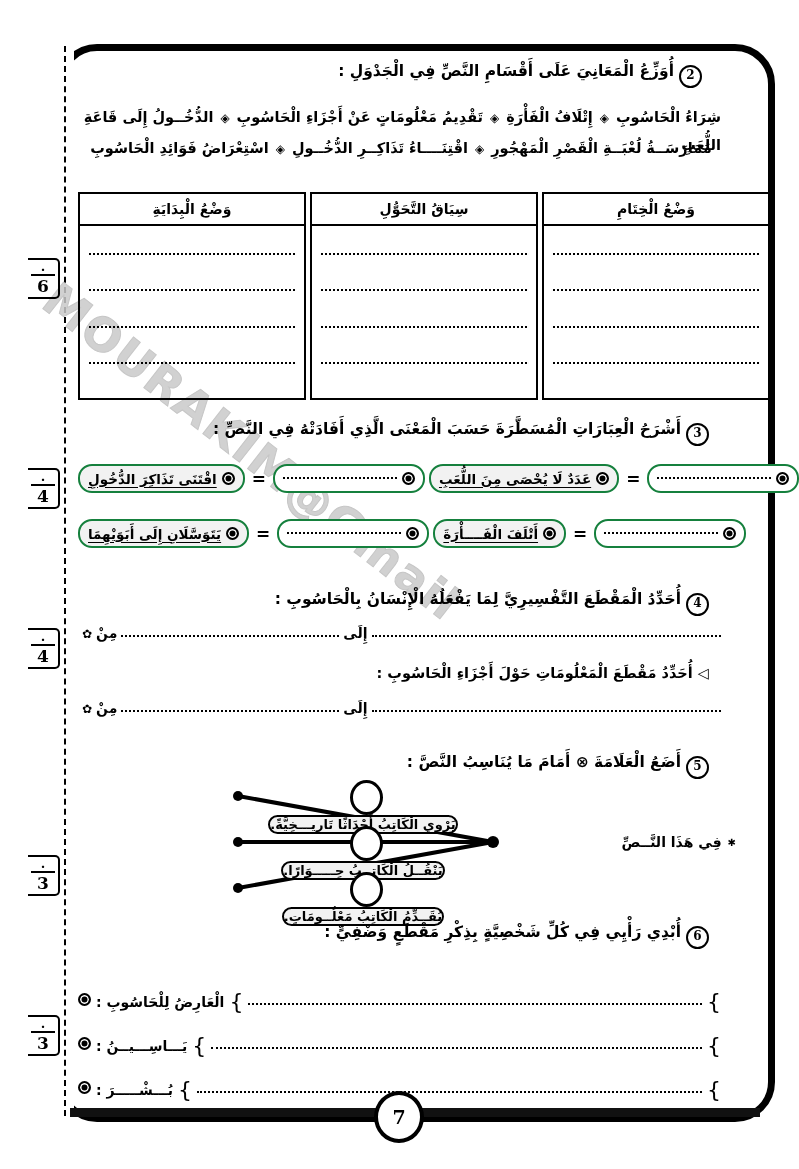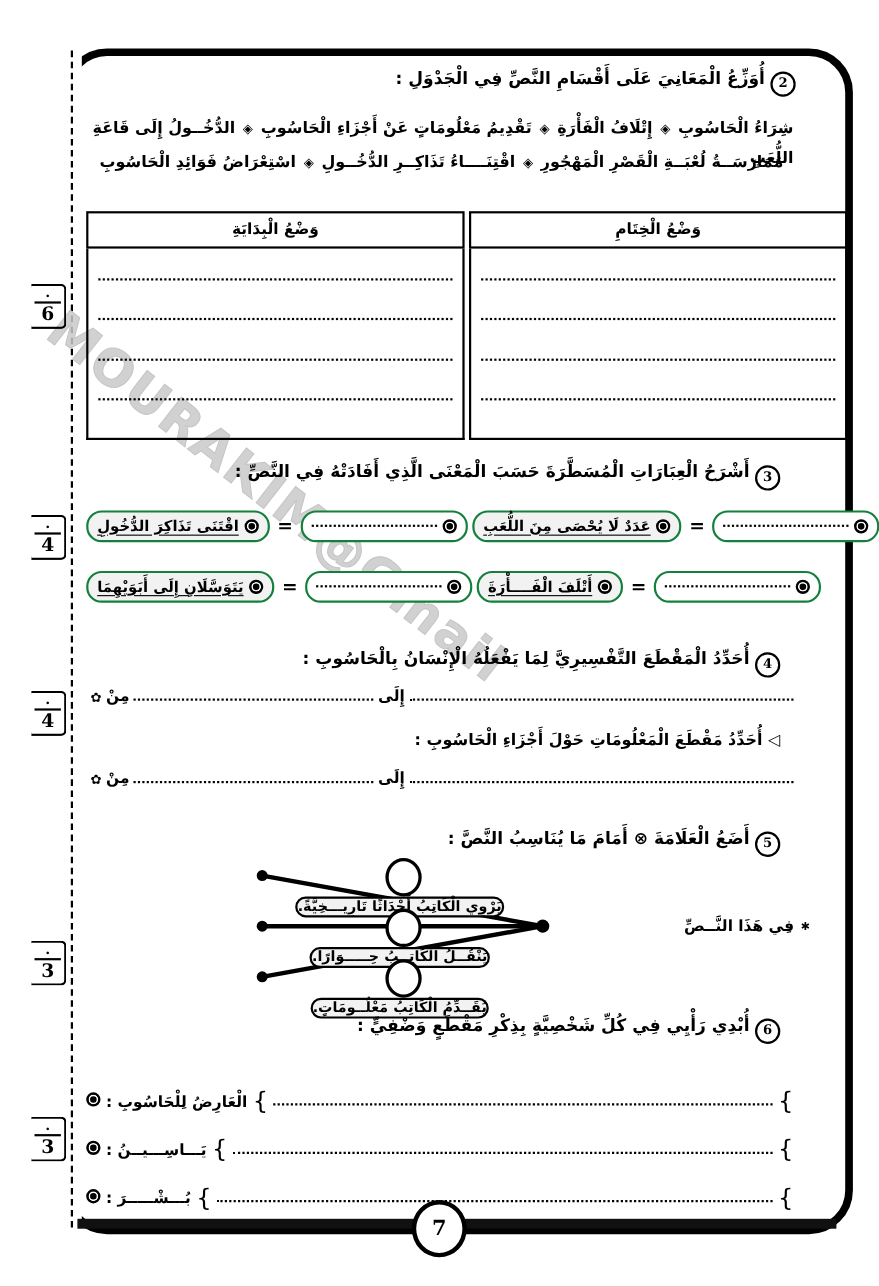--- a/index.html
+++ b/index.html
@@ -126,21 +126,21 @@
   }
 
   .q-head {
     position: absolute;
     z-index: 5;
     font-size: 15.5px;
     white-space: nowrap;
   }
 
   
-  #s2-head { right: 76px; top: 62px; margin-left: 19px; }
+  #s2-head { right: 97px; top: 62px; margin-left: 19px; }
   .meanings {
     position: absolute;
     z-index: 5;
     right: 78px;
     width: 640px;
     font-size: 14.5px;
     line-height: 27px;
   }
   #meanings-1 { top: 104px; text-align: right; }
   #meanings-2 { top: 135px; text-align: center; }
@@ -461,20 +461,29 @@
     <div class="tcol">
       <div class="thead ar">وَضْعُ الْخِتَامِ</div>
       <div class="tbody">
         <div class="dots"></div>
         <div class="dots"></div>
         <div class="dots"></div>
         <div class="dots"></div>
       </div>
     </div>
     <div class="tcol">
+      <div class="thead ar">سِيَاقُ التَّحَوُّلِ</div>
+      <div class="tbody">
+        <div class="dots"></div>
+        <div class="dots"></div>
+        <div class="dots"></div>
+        <div class="dots"></div>
+      </div>
+    </div>
+    <div class="tcol">
       <div class="thead ar">وَضْعُ الْبِدَايَةِ</div>
       <div class="tbody">
         <div class="dots"></div>
         <div class="dots"></div>
         <div class="dots"></div>
         <div class="dots"></div>
       </div>
     </div>
   </div>
 

